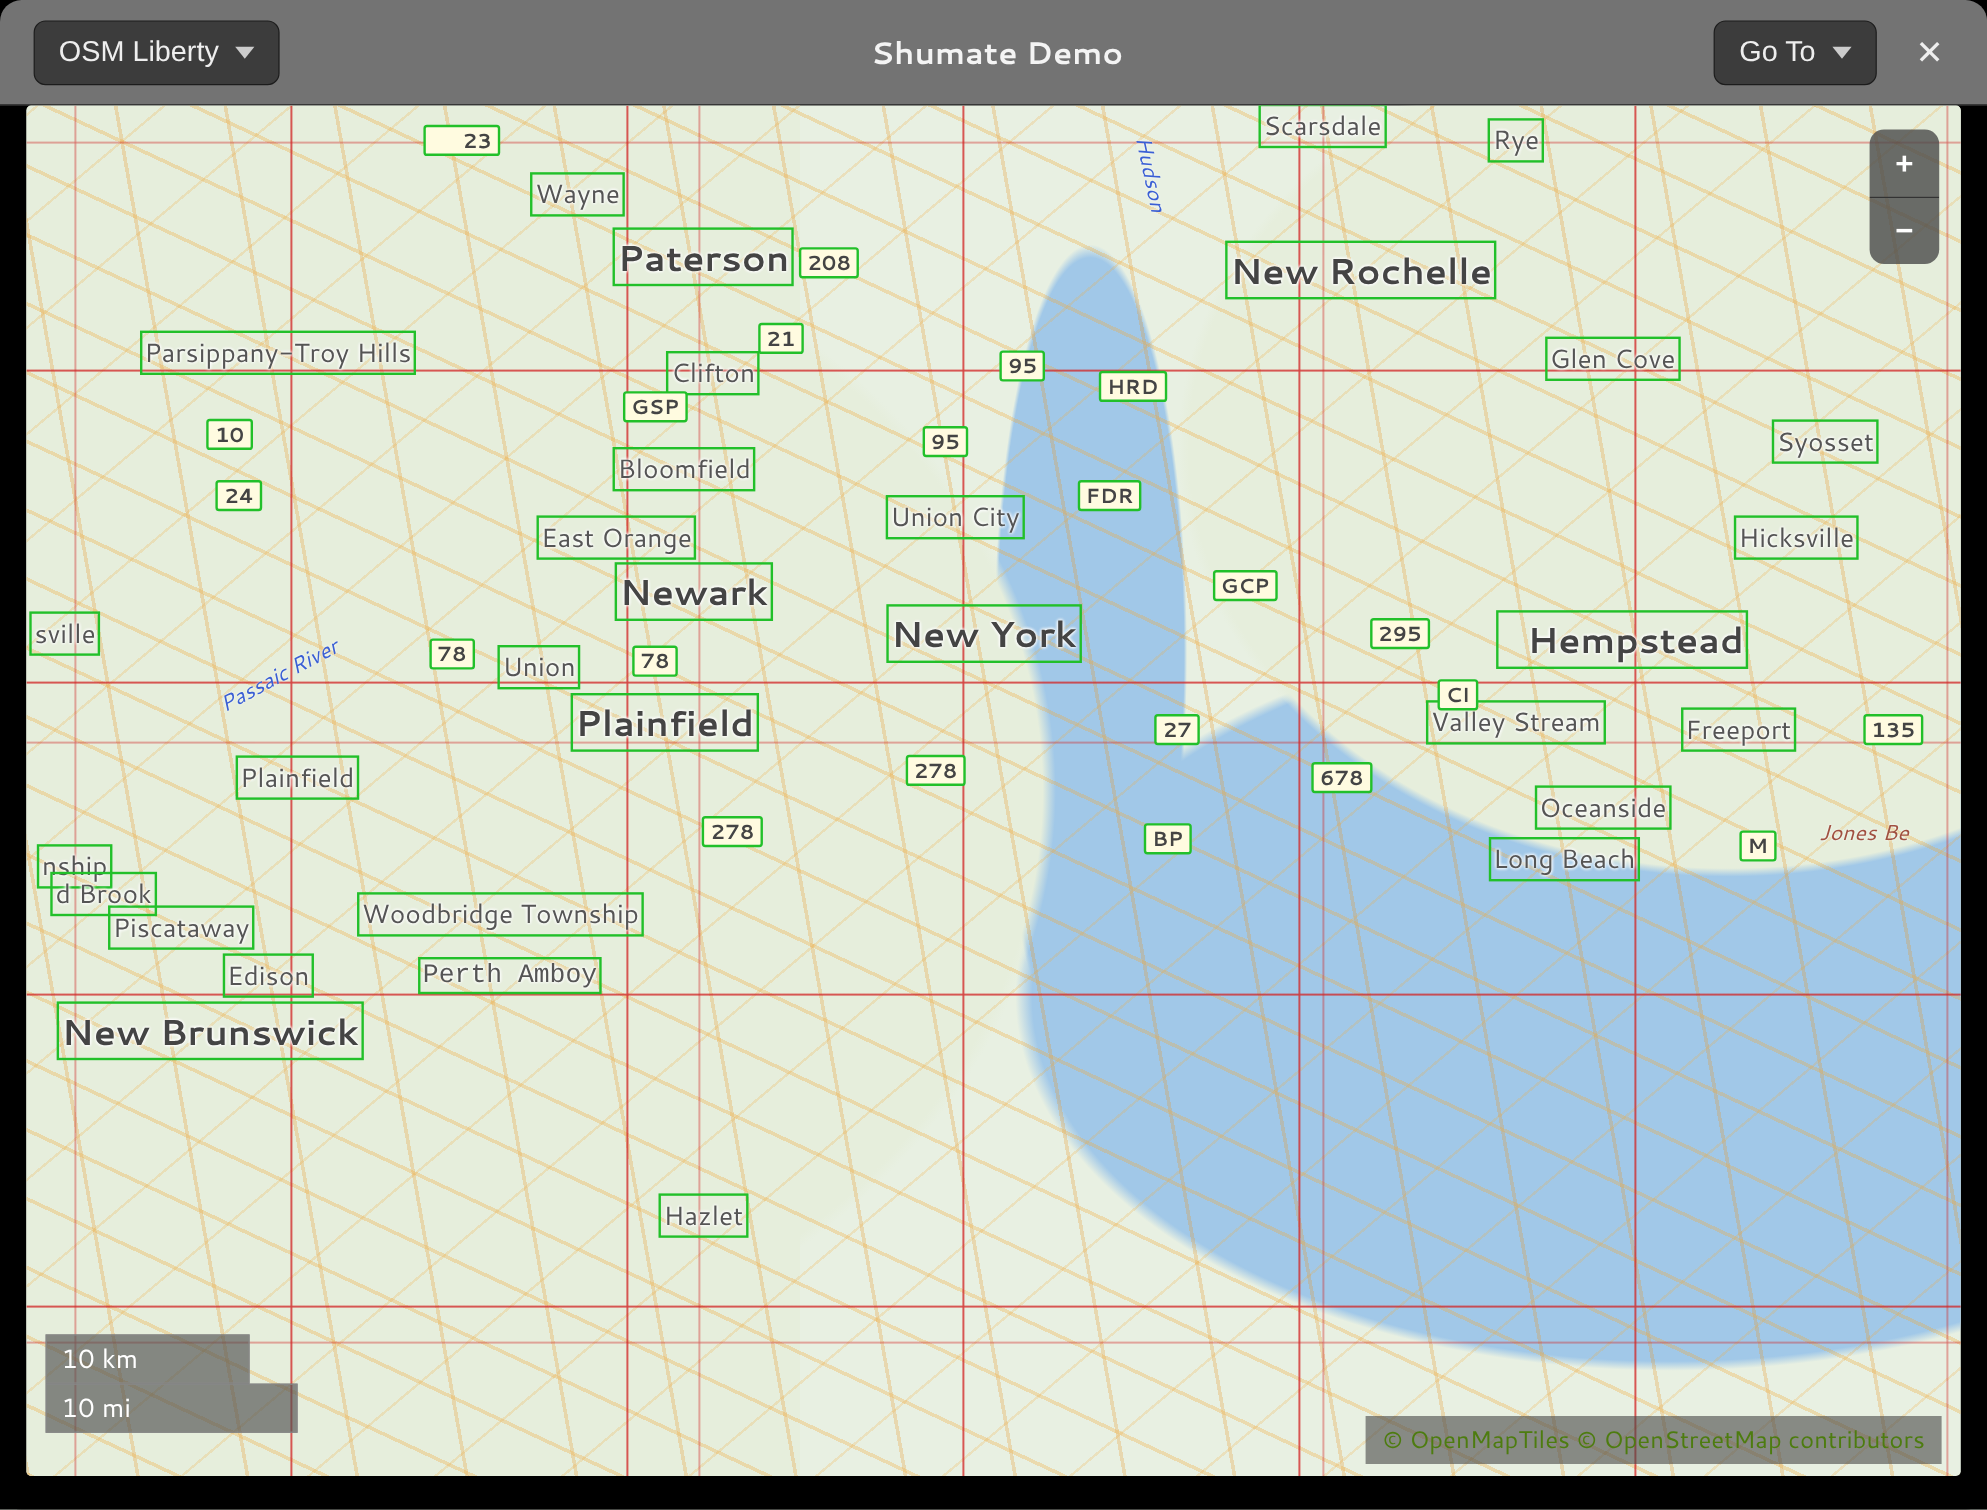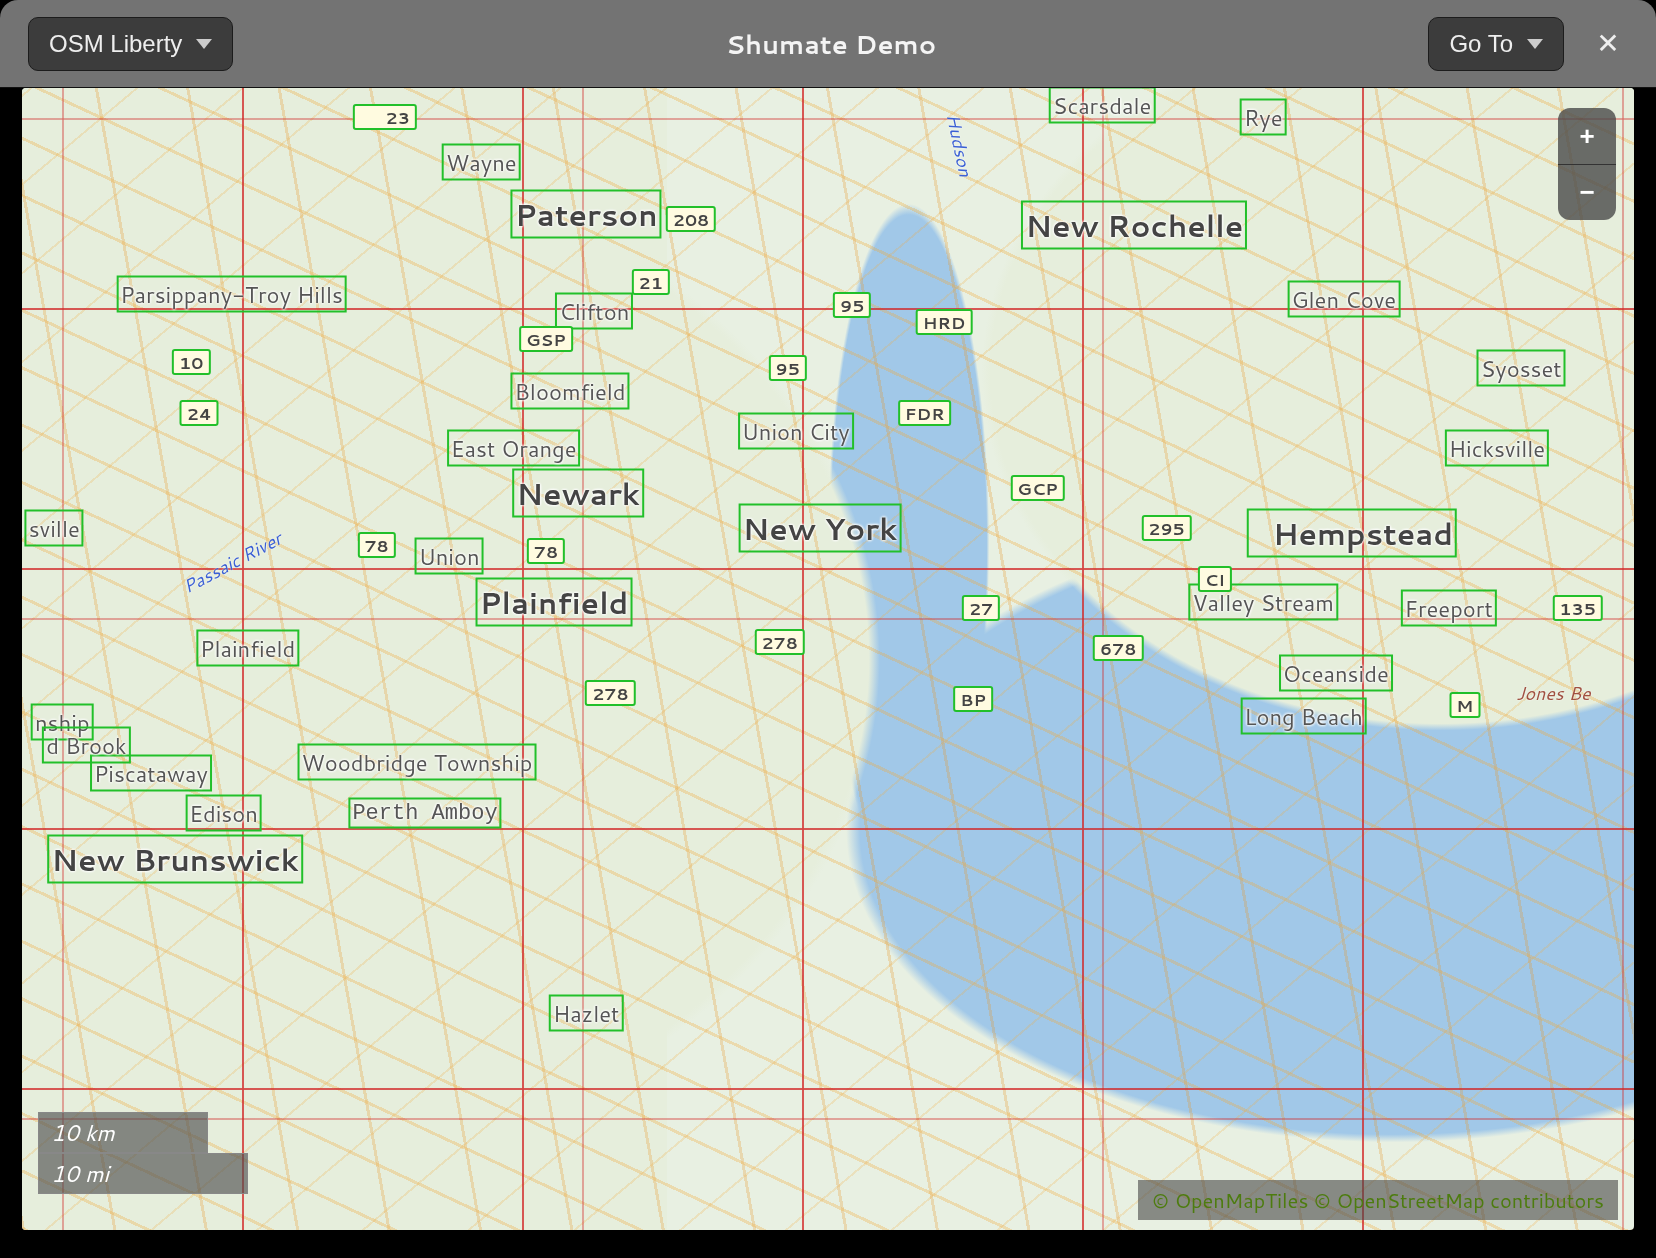--- a/index.html
+++ b/index.html
@@ -160,21 +160,21 @@
     border: none;
     color: #fff;
     font-size: 26px;
     font-weight: 900;
     cursor:pointer;
   }
   .zoom-box button + button { border-top: 1px solid #333; }
   .scale {
     position:absolute;
     left: 16px; bottom: 36px;
-    display:flex; flex-direction:column; gap:0;font-style:italic;
+    display:flex; flex-direction:column; gap:0;
   }
   .scale .bar {
     background: rgba(80,80,80,.65);
     color:#fff;
     font-size:22px;
     padding:4px 12px;
     border:1px solid #888;
   }
   .scale .bar.km { width: 170px; }
   .scale .bar.mi { width: 210px; }

